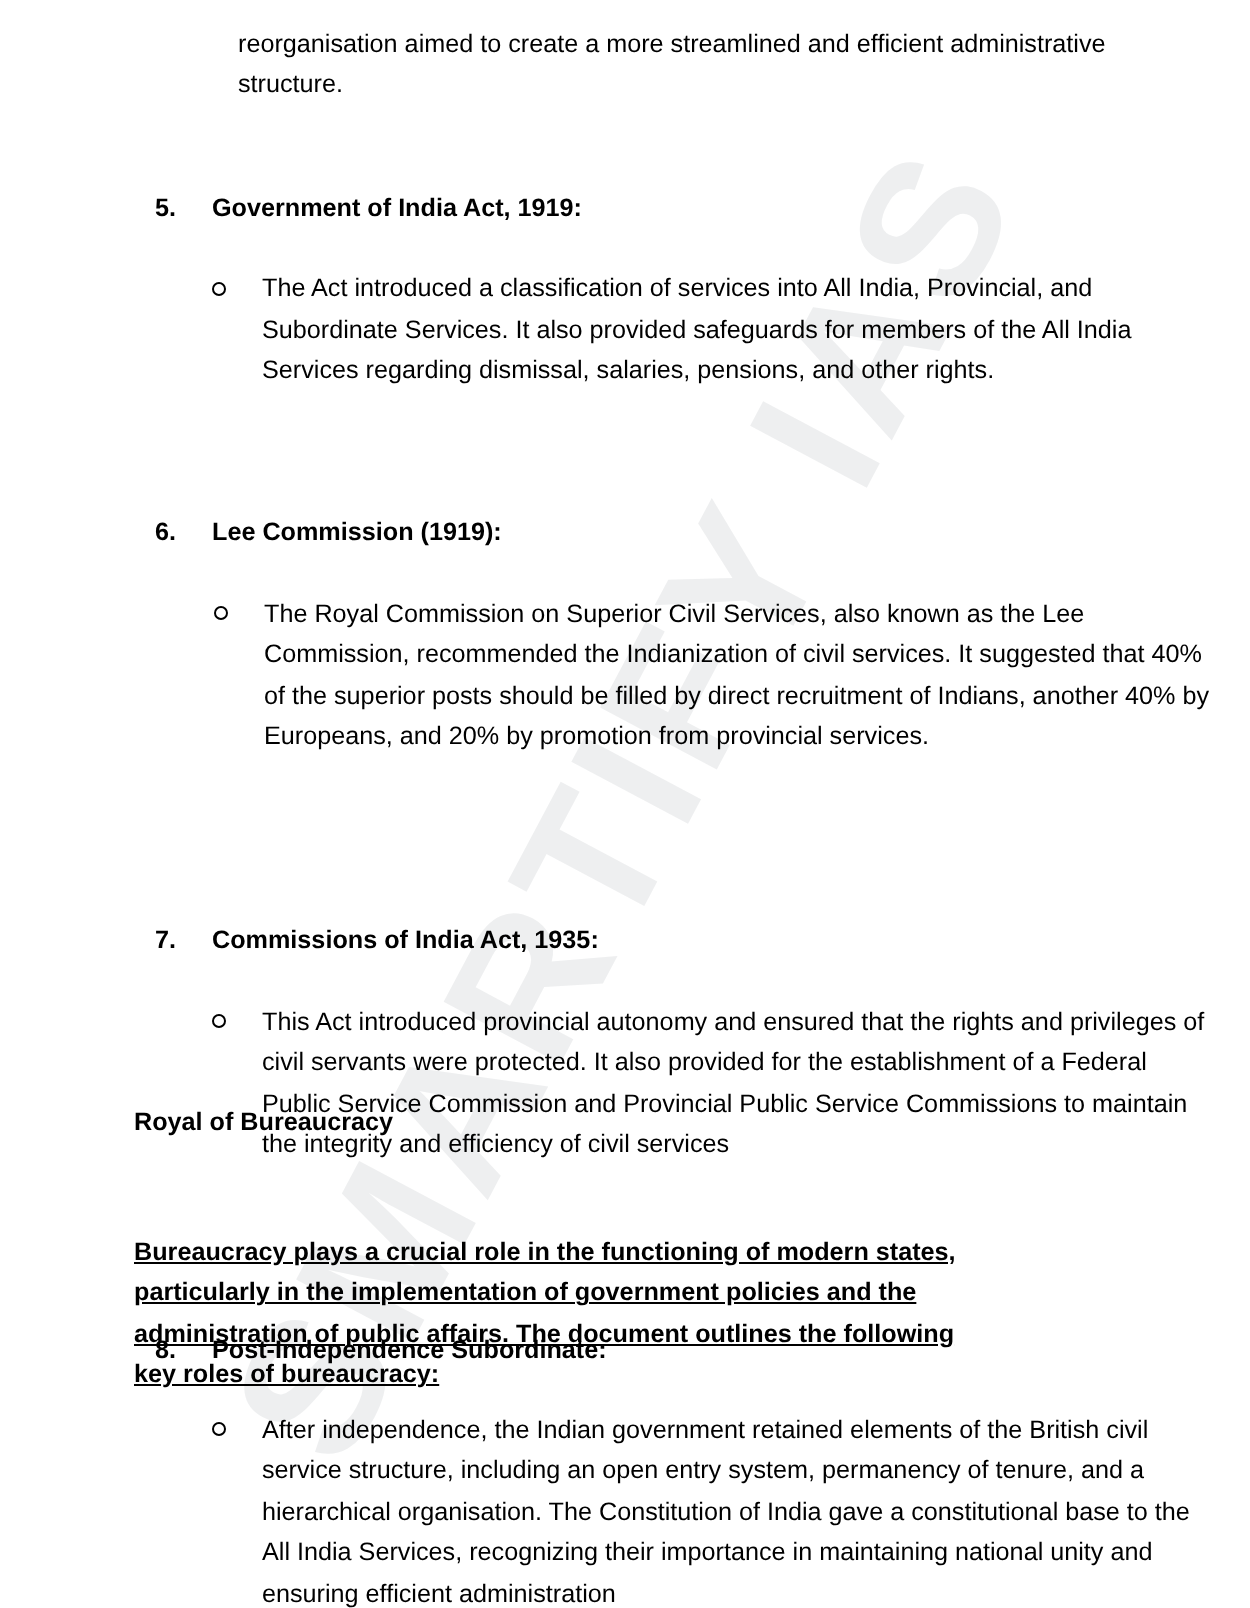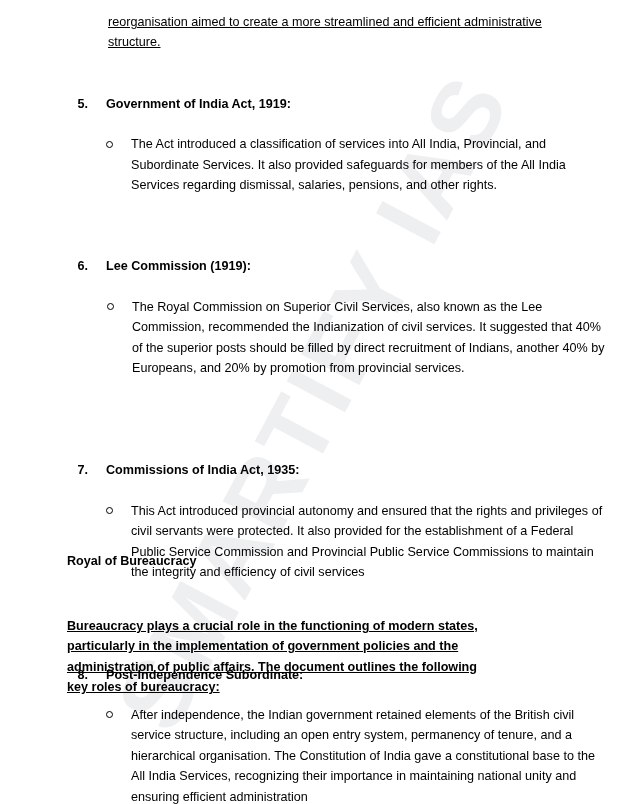--- a/index.html
+++ b/index.html
@@ -115,21 +115,21 @@
 
 <div id="page">
 
   <div id="watermark">
     <div class="wm-text">SMARTIFY IAS</div>
   </div>
 
   <div id="content">
 
     <div class="block sub-item" style="left:104px; top:12px; width:462px; margin-left:0;">
-      <div class="sub-text" style="margin-left:4px;text-decoration:underline;">reorganisation aimed to create a more streamlined and efficient administrative structure.</div>
+      <div class="sub-text" style="margin-left:15px;">reorganisation aimed to create a more streamlined and efficient administrative structure.</div>
     </div>
 
     <div class="block num-item" style="left:64px; top:53px; width:502px;">
       <div class="marker">5.</div>
       <div class="num-title">Government of India Act, 1919:</div>
     </div>
     <div class="block sub-item" style="left:64px; top:73px; width:502px;">
       <span class="sub-marker"></span>
       <div class="sub-text">The Act introduced a classification of services into All India, Provincial, and Subordinate Services. It also provided safeguards for members of the All India Services regarding dismissal, salaries, pensions, and other rights.</div>
     </div>

